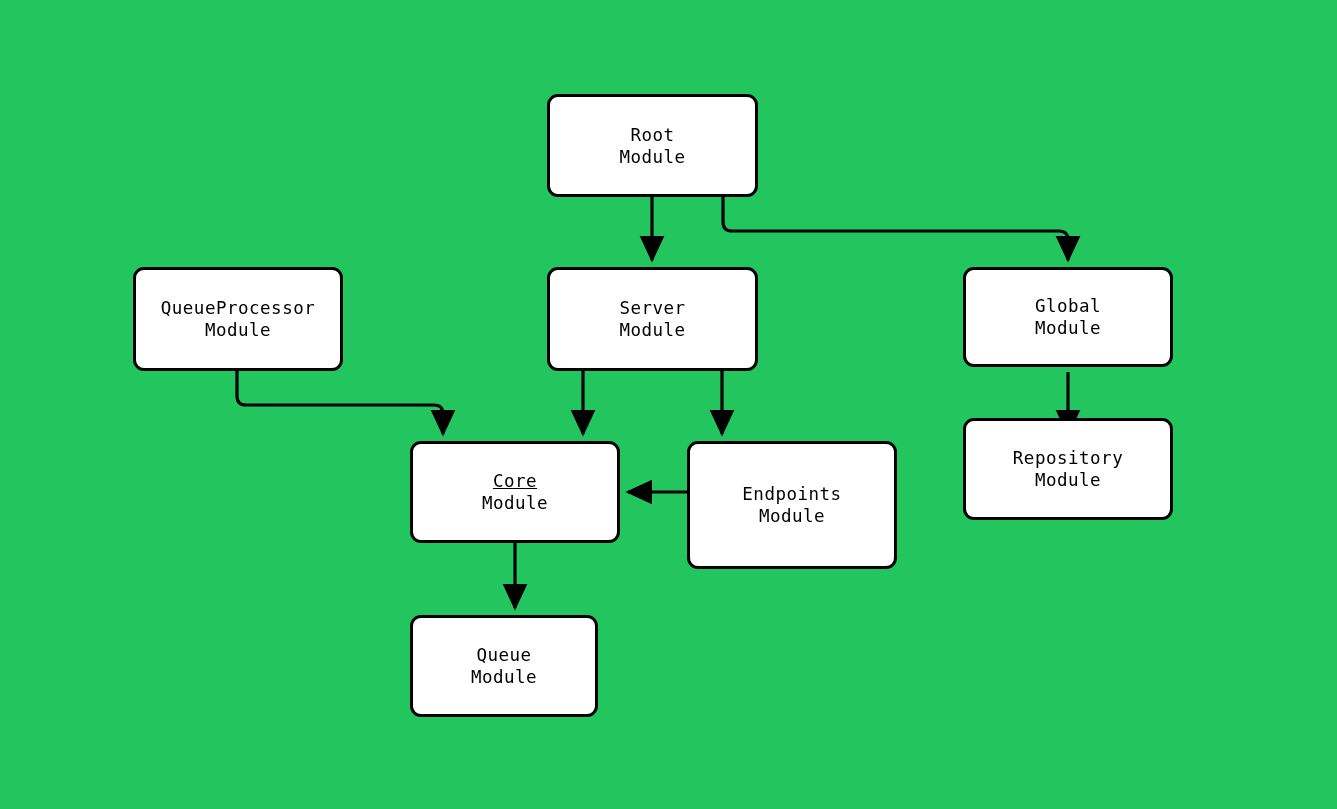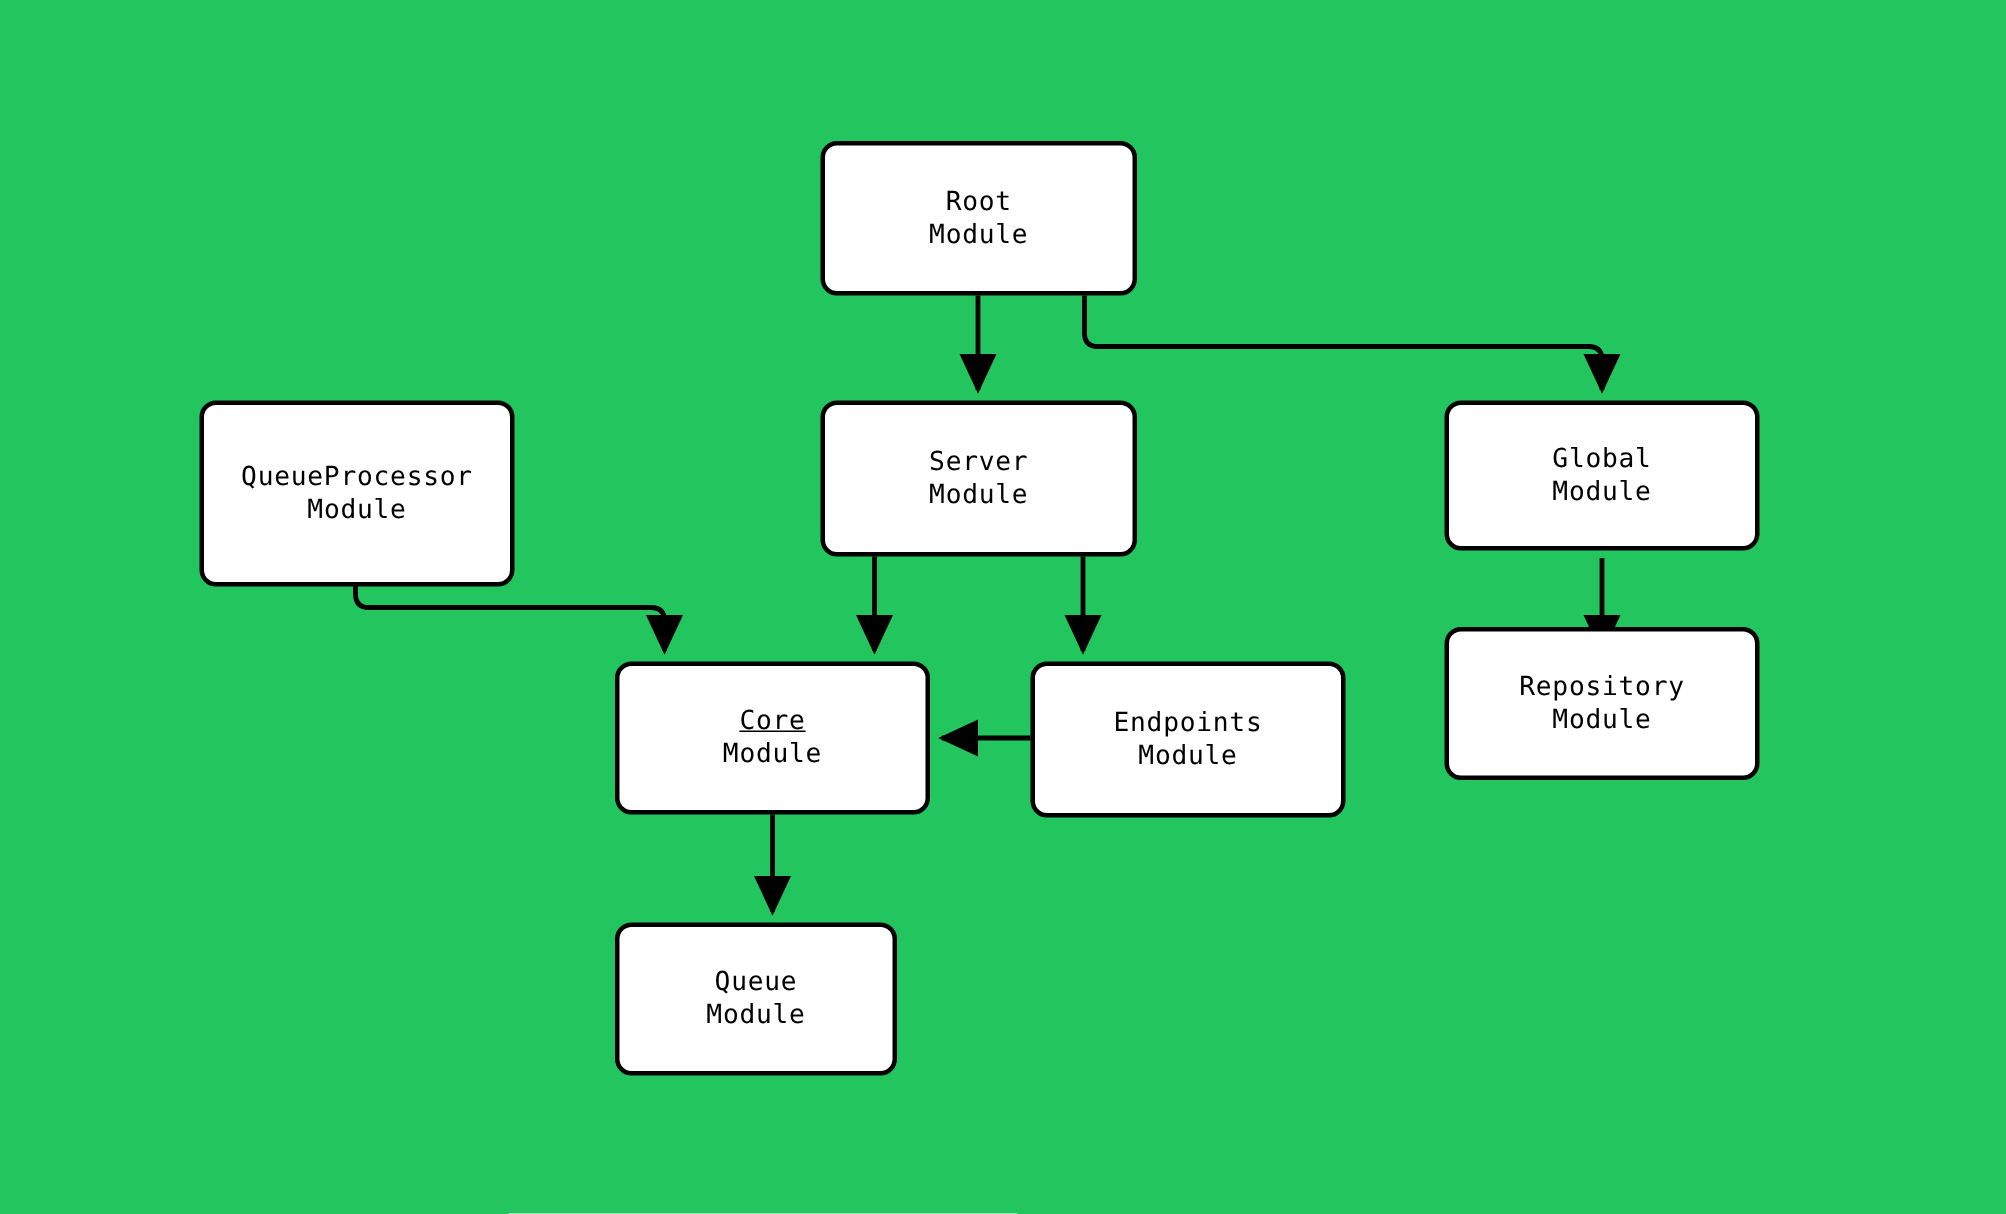--- a/index.html
+++ b/index.html
@@ -75,41 +75,41 @@
       <path d="M 515 543 L 515 608" marker-end="url(#arrowhead)"></path>
 
     </g>
   </svg>
 
   <div class="node" style="left: 547px; top: 94px; width: 211px; height: 103px; border-color: rgb(0, 0, 0);">
     <span class="node-label" style="color: rgb(0, 0, 0);">Root</span>
     <span class="node-label" style="color: rgb(0, 0, 0);">Module</span>
   </div>
 
-  <div class="node" style="left: 133px; top: 267px; width: 210px; height: 124px; border-color: rgb(0, 0, 0);">
+  <div class="node" style="left: 133px; top: 267px; width: 210px; height: 104px; border-color: rgb(0, 0, 0);">
     <span class="node-label" style="color: rgb(0, 0, 0);">QueueProcessor</span>
     <span class="node-label" style="color: rgb(0, 0, 0);">Module</span>
   </div>
 
   <div class="node" style="left: 547px; top: 267px; width: 211px; height: 104px; border-color: rgb(0, 0, 0);">
     <span class="node-label" style="color: rgb(0, 0, 0);">Server</span>
     <span class="node-label" style="color: rgb(0, 0, 0);">Module</span>
   </div>
 
   <div class="node" style="left: 963px; top: 267px; width: 210px; height: 100px; border-color: rgb(0, 0, 0);">
     <span class="node-label" style="color: rgb(0, 0, 0);">Global</span>
     <span class="node-label" style="color: rgb(0, 0, 0);">Module</span>
   </div>
 
   <div class="node" style="left: 410px; top: 441px; width: 210px; height: 102px; border-color: rgb(0, 0, 0);">
     <span class="node-label" style="color: rgb(0, 0, 0); text-decoration: underline;">Core</span>
     <span class="node-label" style="color: rgb(0, 0, 0);">Module</span>
   </div>
 
-  <div class="node" style="left: 687px; top: 441px; width: 210px; height: 104px; border-color: rgb(0, 0, 0);">
+  <div class="node" style="left: 687px; top: 441px; width: 210px; height: 128px; border-color: rgb(0, 0, 0);">
     <span class="node-label" style="color: rgb(0, 0, 0);">Endpoints</span>
     <span class="node-label" style="color: rgb(0, 0, 0);">Module</span>
   </div>
 
   <div class="node" style="left: 963px; top: 418px; width: 210px; height: 102px; border-color: rgb(0, 0, 0);">
     <span class="node-label" style="color: rgb(0, 0, 0);">Repository</span>
     <span class="node-label" style="color: rgb(0, 0, 0);">Module</span>
   </div>
 
   <div class="node" style="left: 410px; top: 615px; width: 188px; height: 102px; border-color: rgb(0, 0, 0);">

